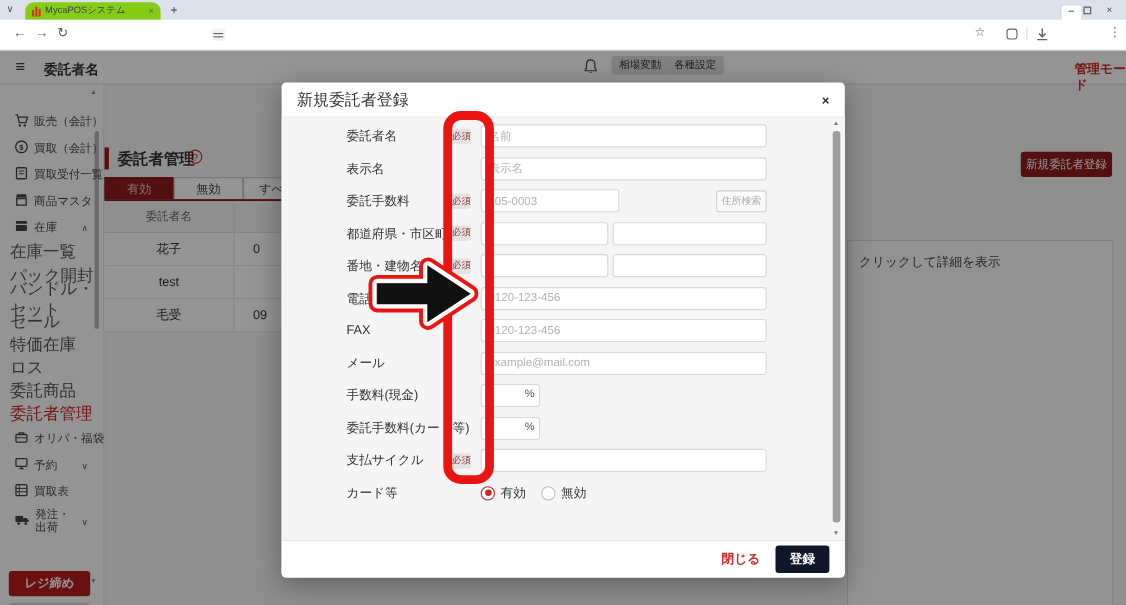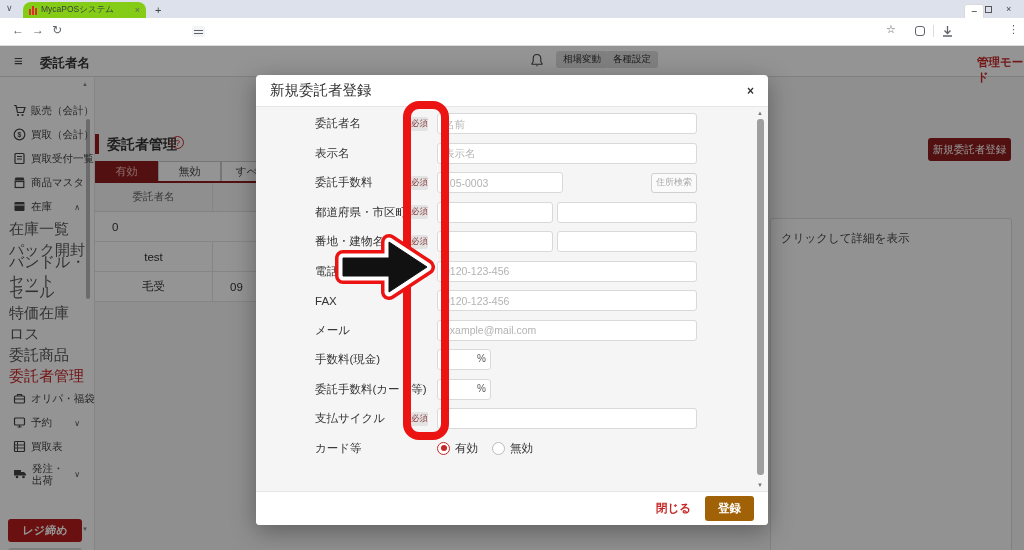--- a/index.html
+++ b/index.html
@@ -98,21 +98,21 @@
   .radio { width:13px; height:13px; border:1.5px solid #bbb; border-radius:50%; background:#fff; flex:none; }
   .radio.sel { border-color:#c62828; position:relative; }
   .radio.sel::after { content:""; position:absolute; left:2.5px; top:2.5px; width:6px; height:6px; border-radius:50%; background:#c62828; }
   .radio-lbl { font-size:11.5px; color:#333; margin:0 14px 0 5px; }
   .m-scrollbar { position:absolute; right:4px; top:35px; width:7px; height:378px; z-index:11; }
   .m-sb-up { position:absolute; top:0; left:0; font-size:6px; color:#777; }
   .m-sb-dn { position:absolute; bottom:0; left:0; font-size:6px; color:#777; }
   .m-sb-thumb { position:absolute; left:0; top:9px; width:7px; height:356px; background:#9e9e9e; border-radius:3px; }
   .m-footer { position:absolute; left:0; top:416px; width:512px; height:34px; background:#fff; border-top:1px solid #e6e6e6; border-radius:0 0 4px 4px; display:flex; align-items:center; justify-content:flex-end; padding:0 14px; gap:14px; }
   .m-cancel { color:#c62828; font-size:11.5px; font-weight:bold; }
-  .m-submit { background:#a16207; color:#fff; font-size:11.5px; font-weight:bold; border-radius:3px; padding:5px 13px; }
+  .m-submit { background:#0f172a; color:#fff; font-size:11.5px; font-weight:bold; border-radius:3px; padding:5px 13px; }
 
   
   .anno-rect { position:absolute; left:403px; top:101px; width:46px; height:339px; border:8px solid #ec1313; border-radius:16px; z-index:20; }
   .anno-arrow { position:absolute; left:333px; top:226px; z-index:21; }
 </style>
 </head>
 <body>
 
 <div class="stage">
 
@@ -280,20 +280,21 @@
         <div class="ctab active">有効</div>
         <div class="ctab">無効</div>
         <div class="ctab">すべて</div>
       </div>
       <div class="tab-underline"></div>
       <div class="tbl">
         <div class="tbl-hrow">
           <div class="c1">委託者名</div>
         </div>
         <div class="tbl-row">
+          <div class="c1">花子</div>
           <div class="c2">0</div>
         </div>
         <div class="tbl-row">
           <div class="c1">test</div>
           <div class="c2"></div>
         </div>
         <div class="tbl-row">
           <div class="c1">毛受</div>
           <div class="c2">09</div>
         </div>

